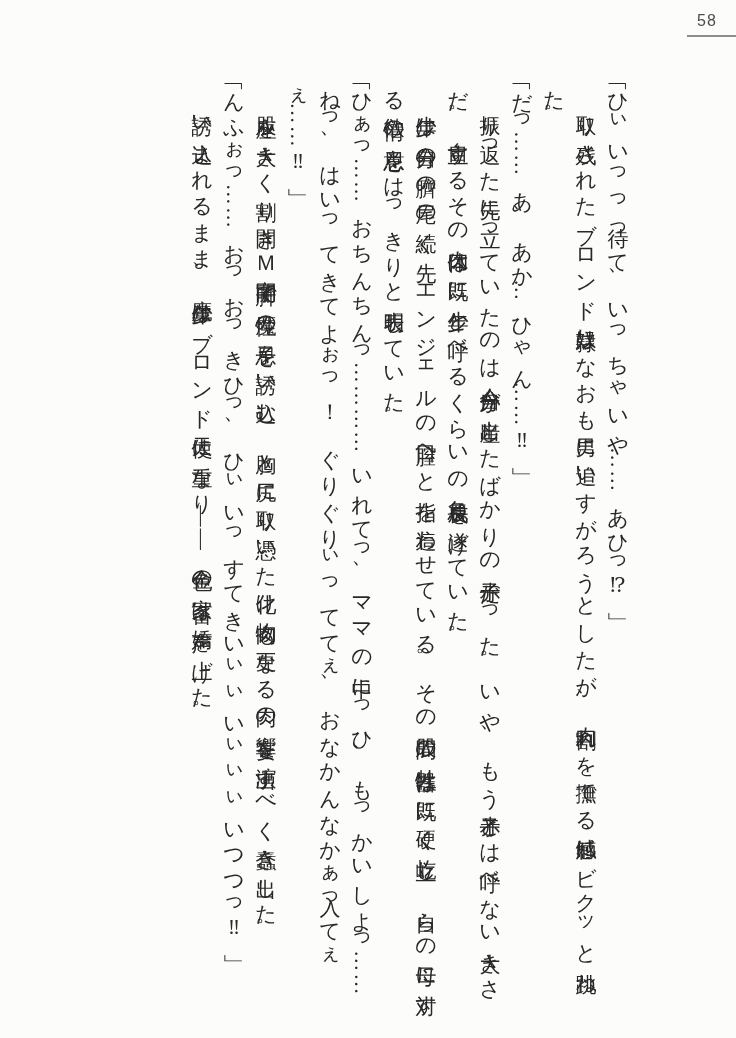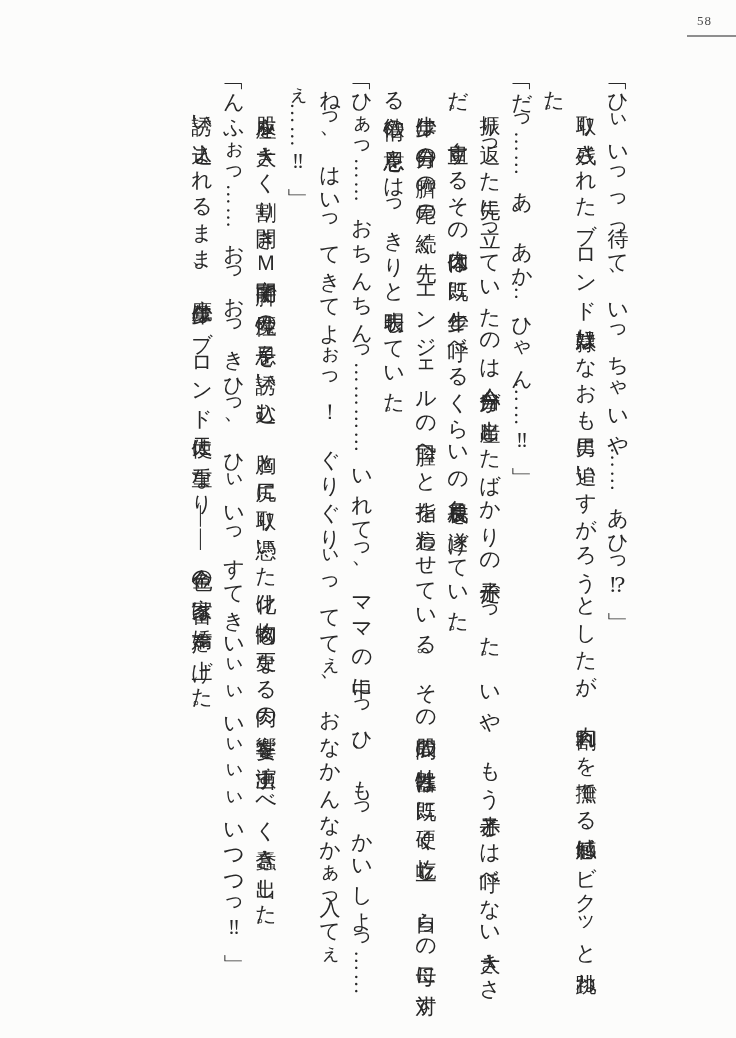--- a/index.html
+++ b/index.html
@@ -18,22 +18,22 @@
   }
   
   .page-num-block {
     position: absolute;
     top: 11px;
     right: 0;
     width: 49px;
     box-sizing: border-box;
     padding: 0 8px 4px 10px;
     border-bottom: 2px solid #8e8e8e;
-    font-family: Liberation Serif, serif;
-    font-size: 13px;
+    font-family: Liberation Sans, sans-serif;
+    font-size: 16px;
     line-height: 20px;
     color: #4c4c4c;
     letter-spacing: 1px;
     text-align: left;
   }
   
   .text-area {
     position: absolute;
     top: 76px;
     right: 102px;

